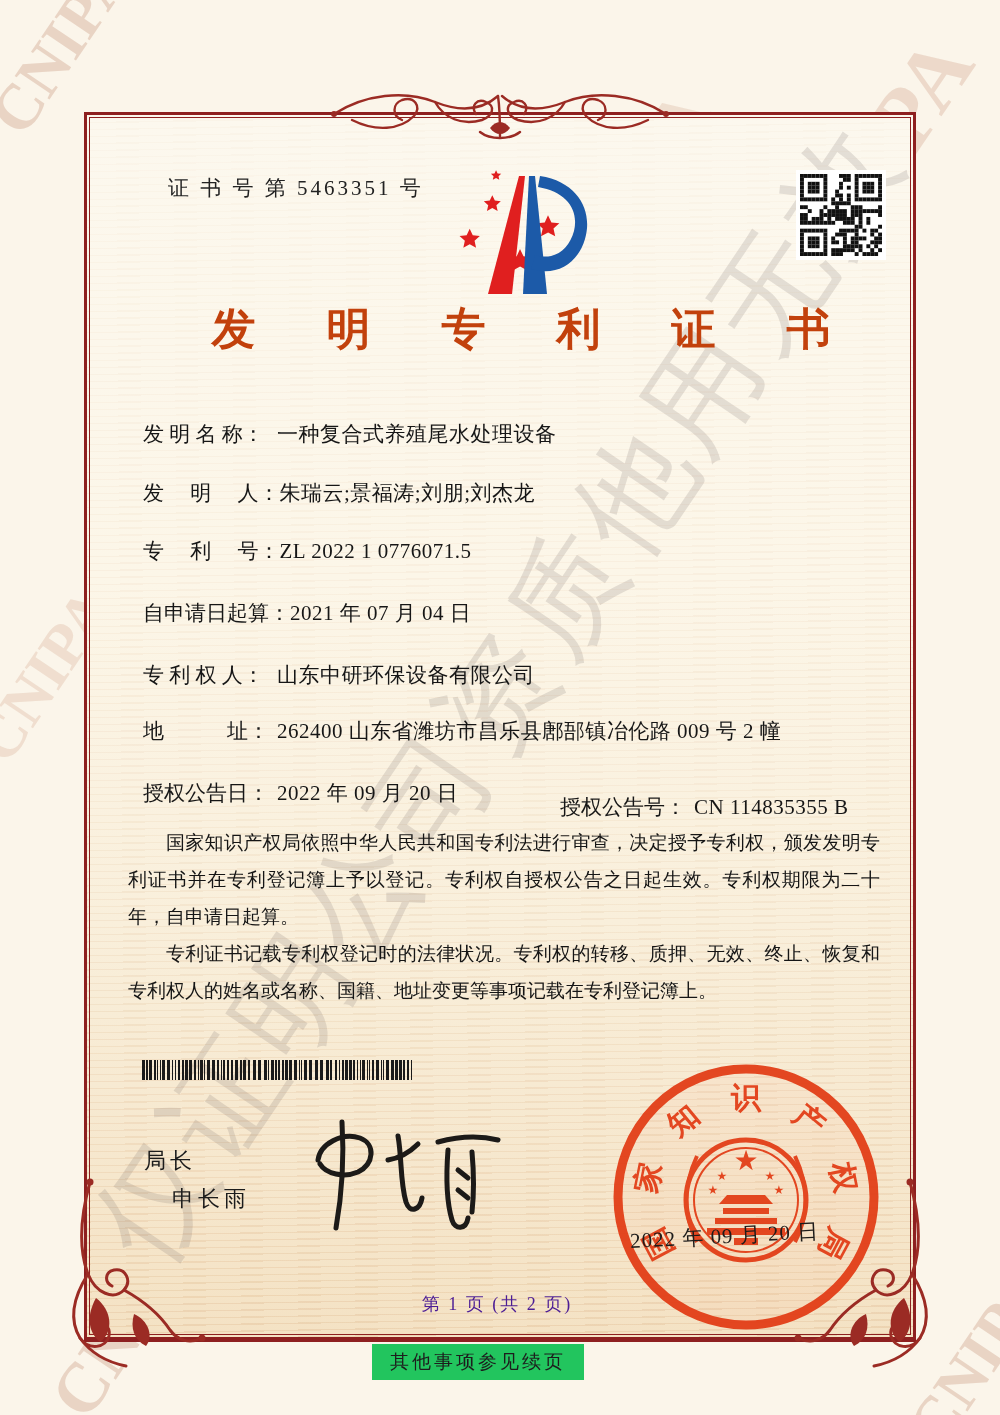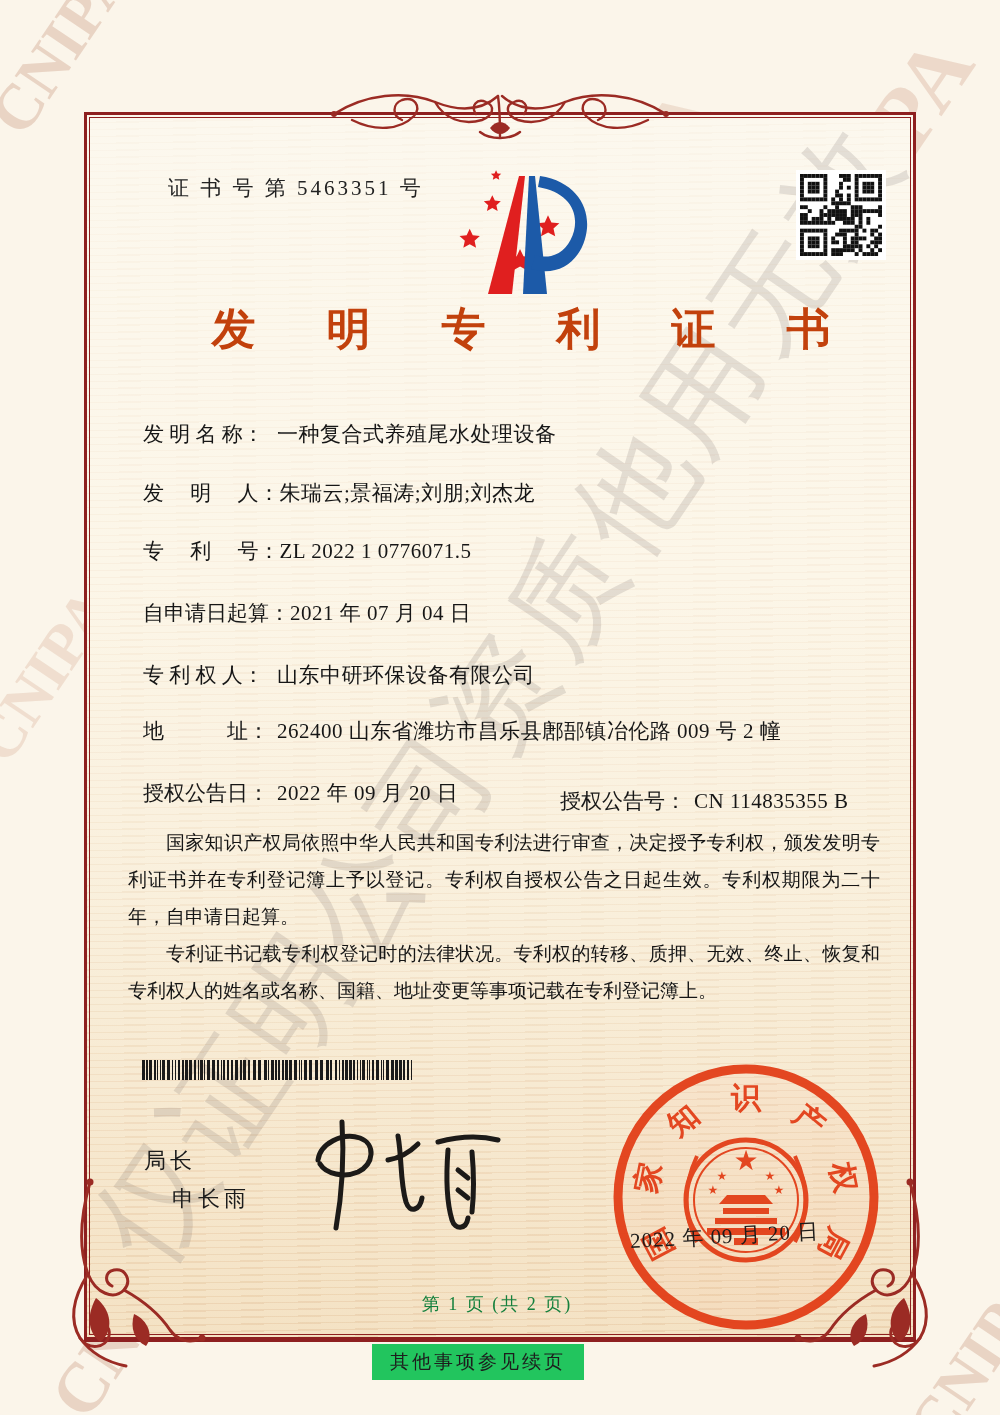--- a/index.html
+++ b/index.html
@@ -48,34 +48,34 @@
   .cert-no{position:absolute;left:130px;top:174px;font-size:21px;letter-spacing:3px;color:#222;margin-left:38px;}
   .logo{position:absolute;left:426px;top:168px;}
   .qr{position:absolute;left:796px;top:170px;width:90px;height:90px;background:#fff;padding:4px;box-sizing:border-box;}
   .title{
     position:absolute;left:0;top:300px;width:986px;text-align:center;
     font-size:44px;font-weight:bold;letter-spacing:30px;text-indent:30px;color:#c2410c;margin-left:28px;
   }
   .row{position:absolute;left:143px;width:760px;font-size:21px;line-height:29px;color:#161616;}
   .row .lab{display:inline-block;min-width:134px;}
   .row .val{letter-spacing:0.5px;}
-  .pair2{position:absolute;left:417px;top:8px;}
+  .pair2{position:absolute;left:417px;top:14px;}
   .r0{top:420px}.r1{top:479px}.r2{top:537px}.r3{top:599px}.r4{top:661px}.r5{top:717px}.r6{top:779px}
   .paras{position:absolute;left:128px;top:824px;width:752px;font-size:19px;line-height:37px;
          text-align:justify;color:#151515;}
   .paras p{margin:0;text-indent:2em;}
   .barcode{position:absolute;left:142px;top:1060px;}
   .officer-title{position:absolute;left:144px;top:1146px;font-size:22px;letter-spacing:4px;}
   .officer-name{position:absolute;left:144px;top:1184px;font-size:22px;letter-spacing:4px;margin-left:28px;}
   .signature{position:absolute;left:300px;top:1112px;}
   .seal{position:absolute;left:601px;top:1052px;opacity:0.93;}
   .seal-date{position:absolute;left:630px;top:1222px;font-size:21px;letter-spacing:1px;
              color:#1d1b1a;transform:rotate(-3deg);z-index:6;}
   .page-info{position:absolute;left:84px;top:1292px;width:826px;text-align:center;
-             font-size:18px;letter-spacing:2px;color:#15803d;}
+             font-size:18px;letter-spacing:2px;color:#4c1d95;}
   .footer-note{position:absolute;left:0;top:1344px;width:956px;text-align:center;}
   .footer-note span{display:inline-block;background:#22c55e;padding:5px 18px;font-size:19px;
                     letter-spacing:3px;color:#1d1d1d;}
 </style>
 </head>
 <body>
 
 <div class="wm wm-notice">仅证明公司资质他用无效</div>
 <div class="wm wm-cnipa wm1">CNIPA</div>
 <div class="wm wm-cnipa wm2">CNIPA</div>

